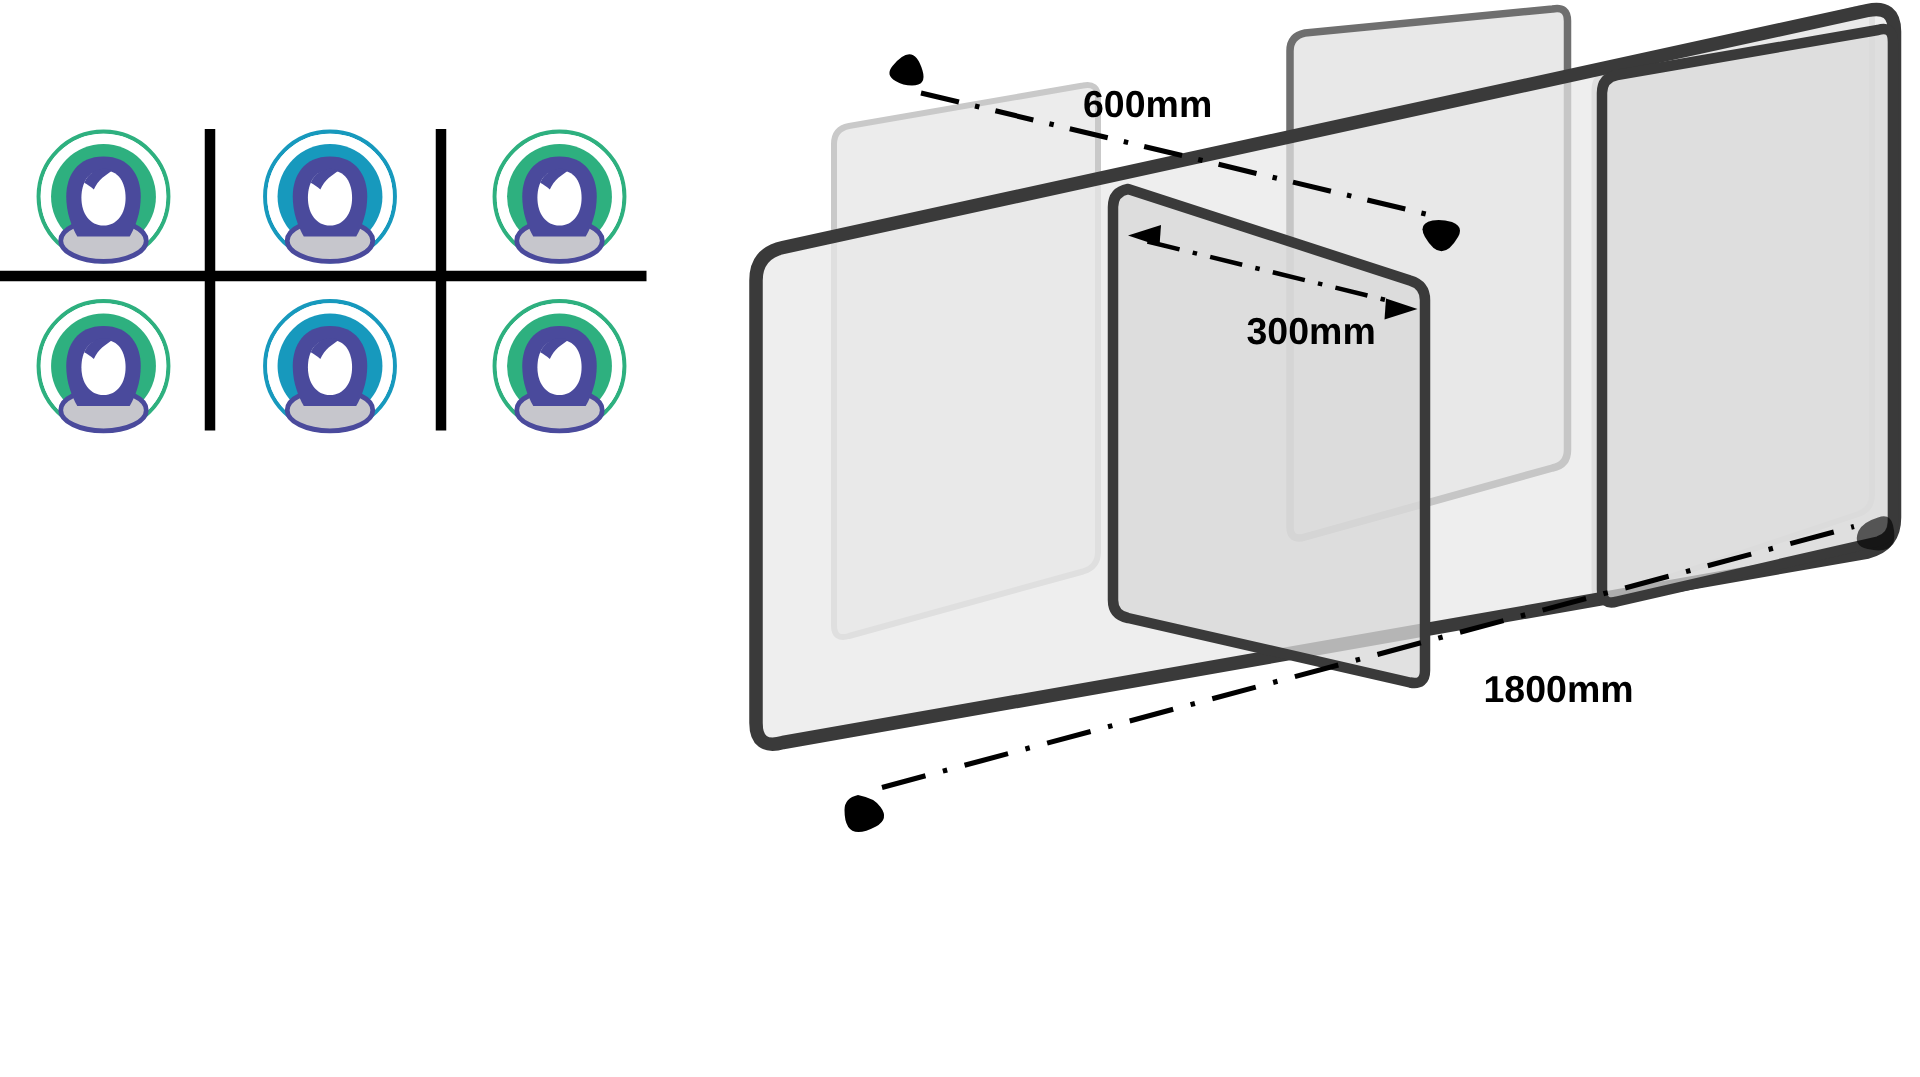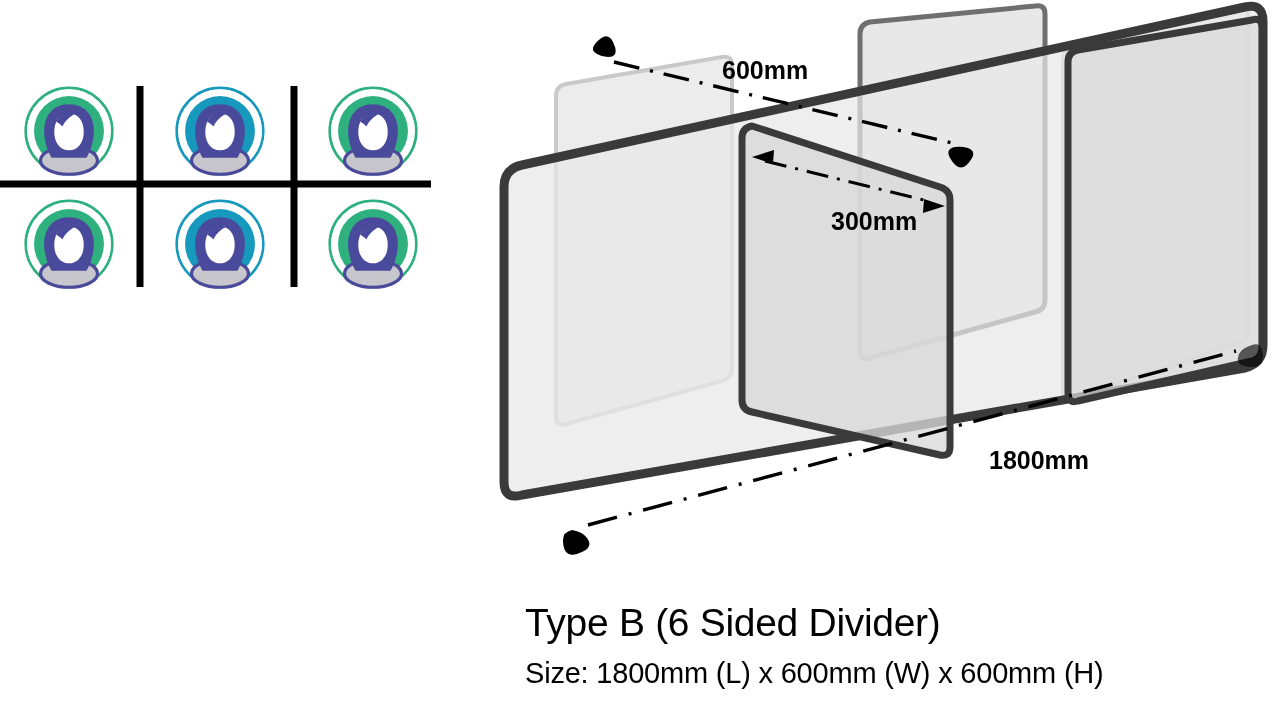--- a/index.html
+++ b/index.html
@@ -242,18 +242,14 @@
     </g>
 
   </svg>
 
   <div class="dim-label" id="lbl-600">600mm</div>
 
   <div class="dim-label" id="lbl-300">300mm</div>
 
   <div class="dim-label" id="lbl-1800">1800mm</div>
 
-  <div class="caption-block">
-    <div class="caption-title">Type B (6 Sided Divider)</div>
-    <div class="caption-size">Size: 1800mm (L) x 600mm (W) x 600mm (H)</div>
-  </div>
 
 </div>
 
 </body></html>

